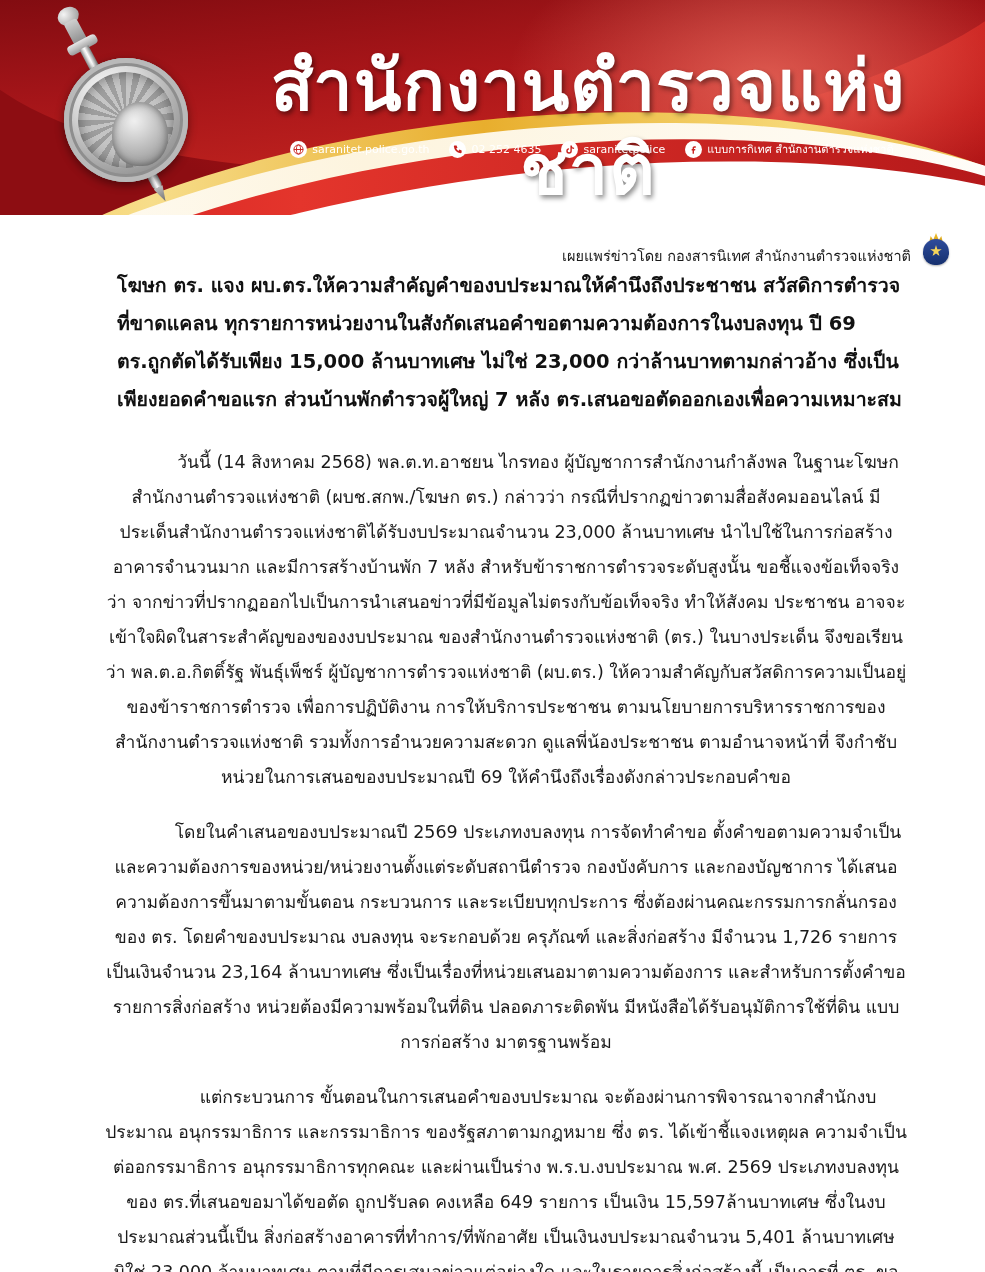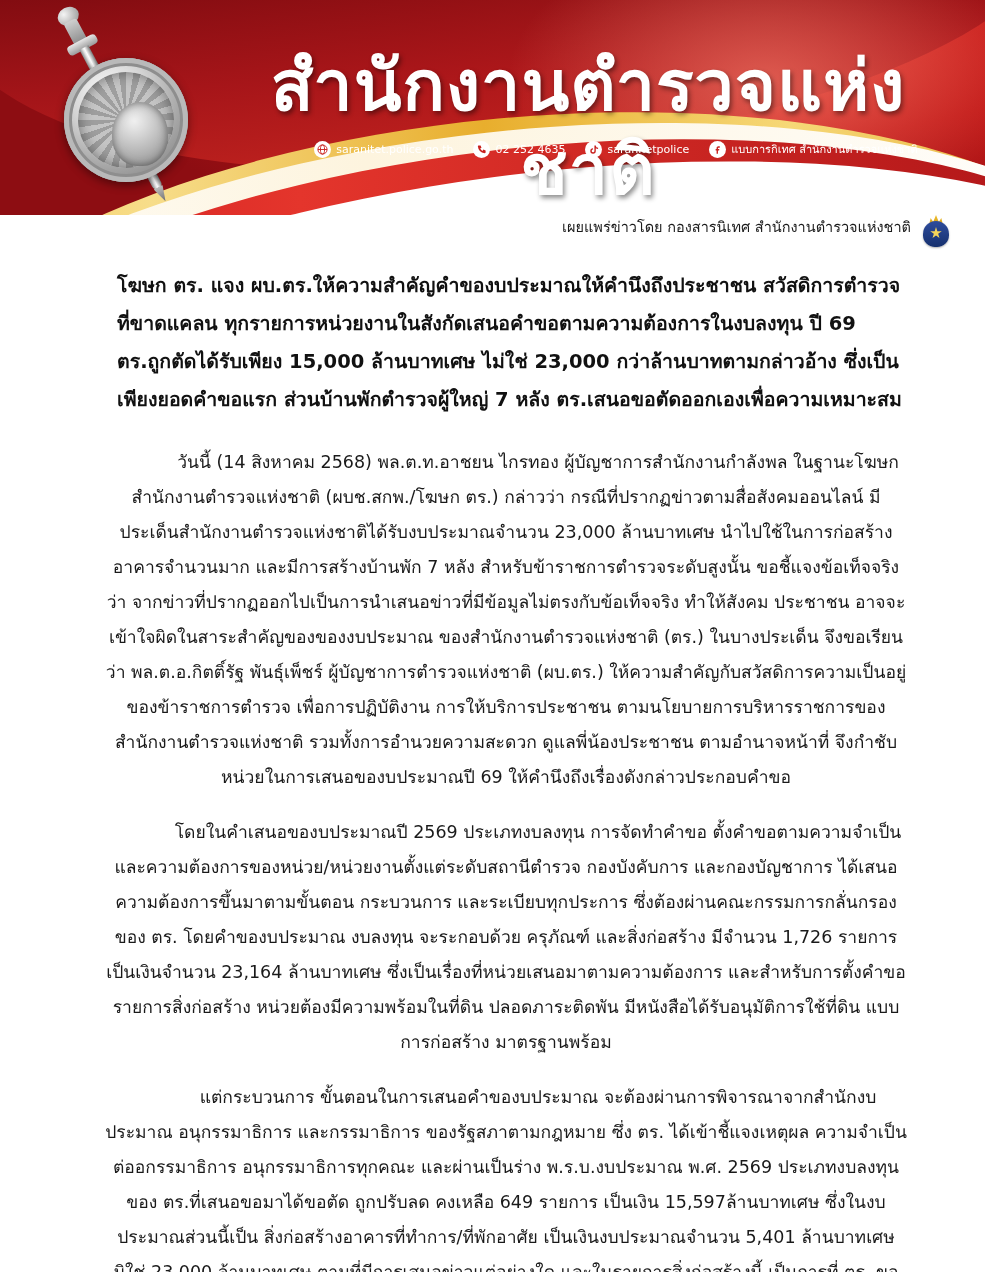--- a/index.html
+++ b/index.html
@@ -163,21 +163,21 @@
     line-height: 1.2;
     font-weight: bold;
     color: #ffffff;
     letter-spacing: 1px;
     text-shadow: 2px 3px 5px rgba(0,0,0,0.45);
   }
 
   
   .contact-row {
     position: absolute;
-    left: 316px; top: 140px;
+    left: 292px; top: 140px;
     width: 600px;
     display: flex;
     align-items: center;
     justify-content: center;
     gap: 20px;
     color: #ffffff;
     font-size: 11px;
   }
   .contact-item {
     display: flex;
@@ -198,21 +198,21 @@
     line-height: 1;
   }
   .contact-ic svg { display: block; }
 
   
   .subheader {
     position: relative;
     height: 52px;
     padding-right: 34px;
     display: flex;
-    align-items: flex-start;
+    align-items: flex-end;
     justify-content: flex-end;
     gap: 10px;
   }
   .subheader-text {
     font-size: 14.5px;
     color: #1a1a1a;
   }
   .police-badge {
     width: 30px; height: 34px;
     position: relative;

